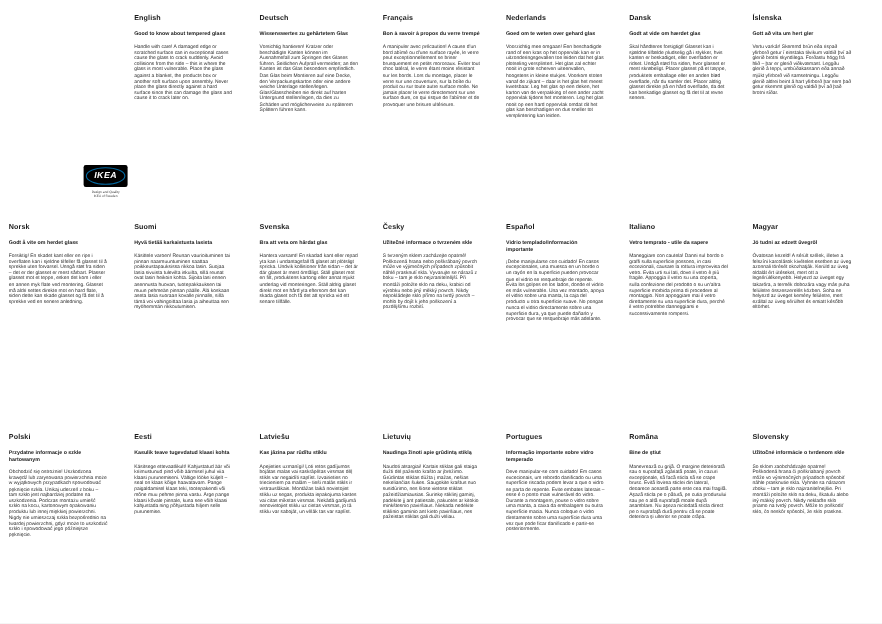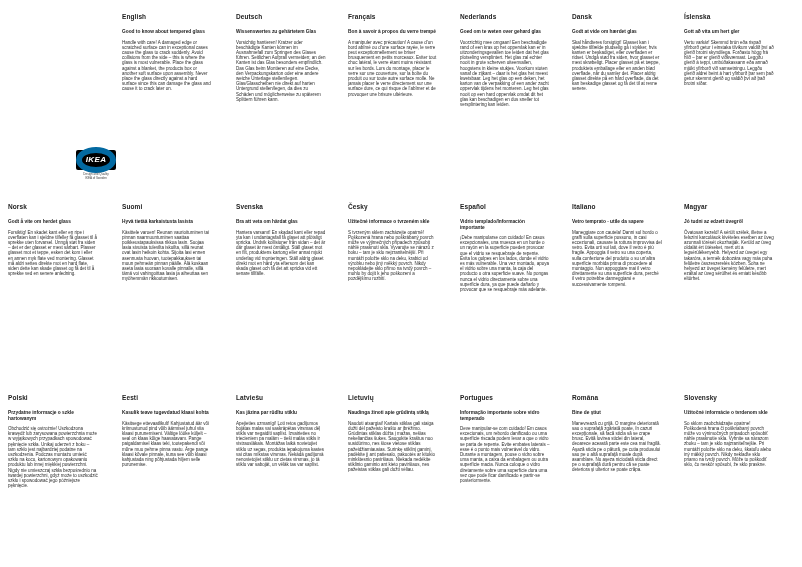--- a/index.html
+++ b/index.html
@@ -47,21 +47,21 @@
     height: 20px;
     background: #000000;
     border-radius: 2px;
     display: flex;
     align-items: center;
     justify-content: center;
   }
   .logo-oval {
     width: 34px;
     height: 14px;
-    border: 6px solid #0369a1;
+    border: 1px solid #0369a1;
     border-radius: 50%;
     display: flex;
     align-items: center;
     justify-content: center;
   }
   .logo-text {
     color: #ffffff;
     font-weight: bold;
     font-style: italic;
     font-size: 8px;

